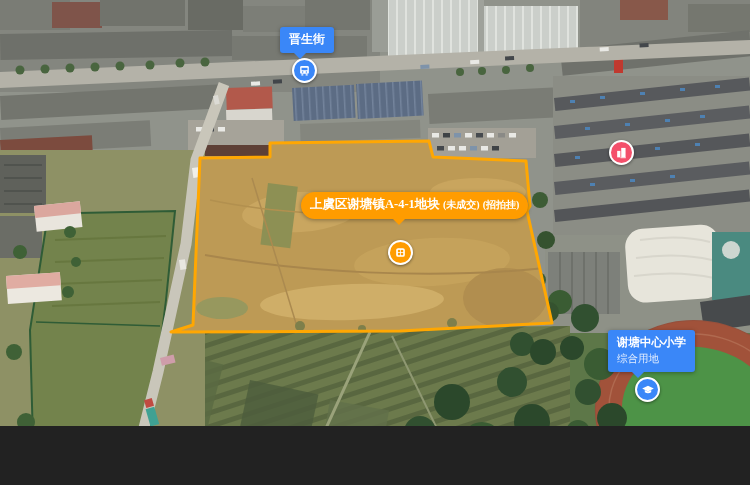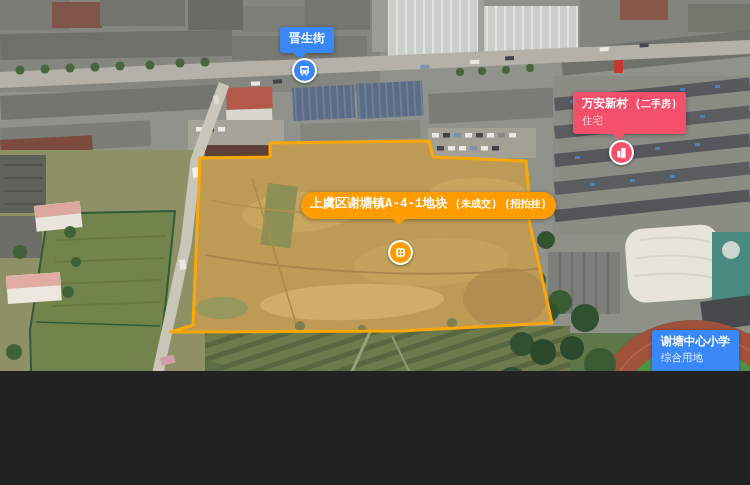--- a/index.html
+++ b/index.html
@@ -1,18 +1,18 @@
 <!DOCTYPE html>
 <html><head>
 <meta charset="utf-8">
 <style>
   html,body{margin:0;padding:0;background:#222;}
   .stage{
-    position:relative;width:750px;height:371px;overflow:hidden;
-    font-family:Liberation Mono, monospace;
+    position:relative;width:750px;height:426px;overflow:hidden;
+    font-family:Liberation Serif, serif;
     background:#e5e5e5;
   }
   .basemap{position:absolute;left:0;top:0;z-index:0;display:block;}
   
   .bubble{
     position:absolute;z-index:3;color:#fff;
     padding:5px 9px 6px;border-radius:3px;white-space:nowrap;
     box-shadow:0 1px 4px rgba(0,0,0,.35);line-height:1.25;cursor:pointer;
   }
   .bubble .arrow{
@@ -40,21 +40,21 @@
   }
   .pin svg{display:block;}
   .pin-blue{background:#3a87f8;} .pin-red{background:#f4506b;} .pin-orange{background:#ff9c00;}
   
   #bubble-street{left:280px;top:27px;}      #bubble-street .arrow{left:14px;}
   #pin-bus{left:292px;top:58px;}
   #bubble-residential{left:573px;top:92px;} #bubble-residential .arrow{left:40px;}
   #pin-building{left:609px;top:140px;}
   #bubble-parcel{left:301px;top:192px;}     #bubble-parcel .arrow{left:92px;}
   #pin-land{left:388px;top:240px;}
-  #bubble-school{left:608px;top:330px;margin-left:44px;}     #bubble-school .arrow{left:24px;}
+  #bubble-school{left:608px;top:330px;}     #bubble-school .arrow{left:24px;}
   #pin-school{left:635px;top:377px;}
 </style>
 </head>
 <body>
 
 <div class="stage">
 
   <svg class="basemap" width="750" height="485" viewBox="0 0 750 485">
     <defs>
       <pattern id="farm" width="13" height="13" patternUnits="userSpaceOnUse" patternTransform="rotate(72)">
@@ -294,28 +294,20 @@
     <svg width="13" height="13" viewBox="0 0 24 24">
       <rect x="4" y="3.5" width="16" height="14.5" rx="2.5" fill="#fff"></rect>
       <rect x="6.5" y="7" width="11" height="4.5" fill="#3a87f8"></rect>
       <circle cx="8.5" cy="14.8" r="1.5" fill="#3a87f8"></circle>
       <circle cx="15.5" cy="14.8" r="1.5" fill="#3a87f8"></circle>
       <rect x="6" y="18.8" width="4" height="2.6" rx="1" fill="#fff"></rect>
       <rect x="14" y="18.8" width="4" height="2.6" rx="1" fill="#fff"></rect>
     </svg>
   </div>
 
-  <div class="bubble bubble-red" id="bubble-residential">
-    <div class="t1">
-      <span>万安新村</span>
-      <span class="sub">(二手房)</span>
-    </div>
-    <div class="t2">住宅</div>
-    <span class="arrow"></span>
-  </div>
   <div class="pin pin-red" id="pin-building">
     <svg width="13" height="13" viewBox="0 0 24 24">
       <rect x="4" y="9" width="6" height="12" fill="#fff"></rect>
       <rect x="11.5" y="3.5" width="8" height="17.5" fill="#fff"></rect>
       <rect x="10" y="21" width="10" height="1.5" fill="#fff"></rect>
     </svg>
   </div>
 
   <div class="bubble bubble-orange" id="bubble-parcel">
     <div class="t1">

